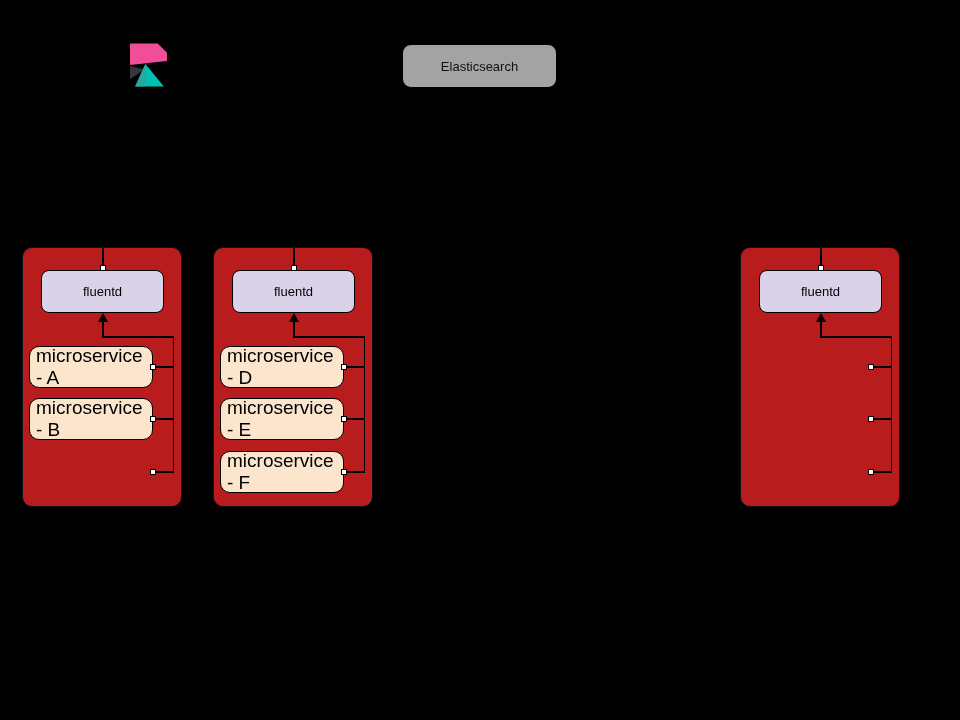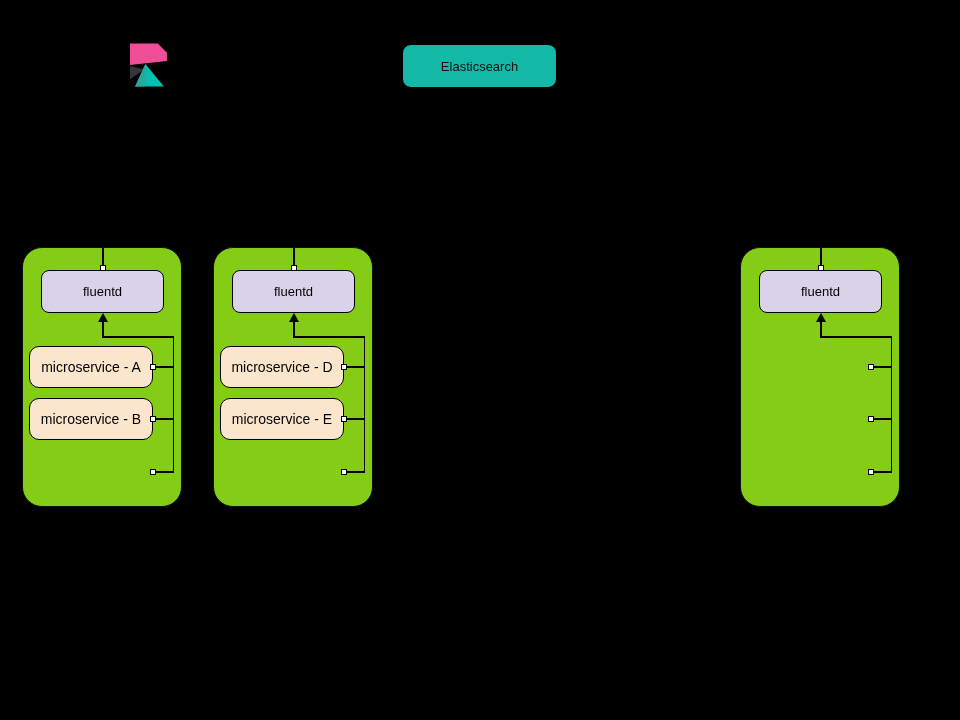--- a/index.html
+++ b/index.html
@@ -11,46 +11,47 @@
     overflow: hidden;
     font-family: "Liberation Sans", sans-serif;
     color: #000;
   }
 
   
   .kibana-logo { position:absolute; left:129px; top:43px; width:39px; height:44px; }
 
   .es-box {
     position:absolute; left:402px; top:44px; width:155px; height:44px;
-    background:#14b8a6; border:1px solid #000; border-radius:9px;
+    background:#a3a3a3; border:1px solid #000; border-radius:9px;
     display:flex; align-items:center; justify-content:center;
     font-size:13px; color:#111;
   }
 
   
   .node {
     position:absolute; top:247px; width:160px; height:260px;
-    background:#84cc16; border:1.5px solid #0d1117; border-radius:20px;
+    background:#b91c1c; border:1.5px solid #0d1117; border-radius:10px;
   }
   .node-1 { left:22px; }
   .node-2 { left:213px; }
   .node-3 { left:740px; }
 
   .fluentd {
     position:absolute; left:18px; top:22px; width:123px; height:43px;
     background:#d9d2e9; border:1.2px solid #000; border-radius:8px;
     display:flex; align-items:center; justify-content:center;
     font-size:13px;
   }
 
   .svc {
     position:absolute; left:6px; width:124px; height:42px;
     background:#fce5cd; border:1.2px solid #000; border-radius:10px;
     display:flex; align-items:center; justify-content:center;
-    font-size:14px;
+    font-size:19px;
+    padding-left:6px;
   }
   .svc-1 { top:98px; }
   .svc-2 { top:150px; }
   .svc-3 { top:203px; }
 
   
   .ln { position:absolute; background:#000; }
   .stub-top   { left:79px;  top:0;    width:1.5px; height:19px; }
   .arrow-tail { left:79px;  top:73px; width:1.5px; height:16px; }
   .elbow-h    { left:79px;  top:88px; width:72px;  height:1.5px; }
@@ -131,20 +132,23 @@
     </div>
     <div class="sq sq-svc sq-svc1"></div>
     <div class="ln svc-h svc-h1"></div>
 
     <div class="svc svc-2">
       <span>microservice - E</span>
     </div>
     <div class="sq sq-svc sq-svc2"></div>
     <div class="ln svc-h svc-h2"></div>
 
+    <div class="svc svc-3">
+      <span>microservice - F</span>
+    </div>
     <div class="sq sq-svc sq-svc3"></div>
     <div class="ln svc-h svc-h3"></div>
   </div>
 
   <div class="node node-3">
     <div class="ln stub-top"></div>
     <div class="sq sq-top"></div>
     <div class="fluentd">
       <span>fluentd</span>
     </div>

